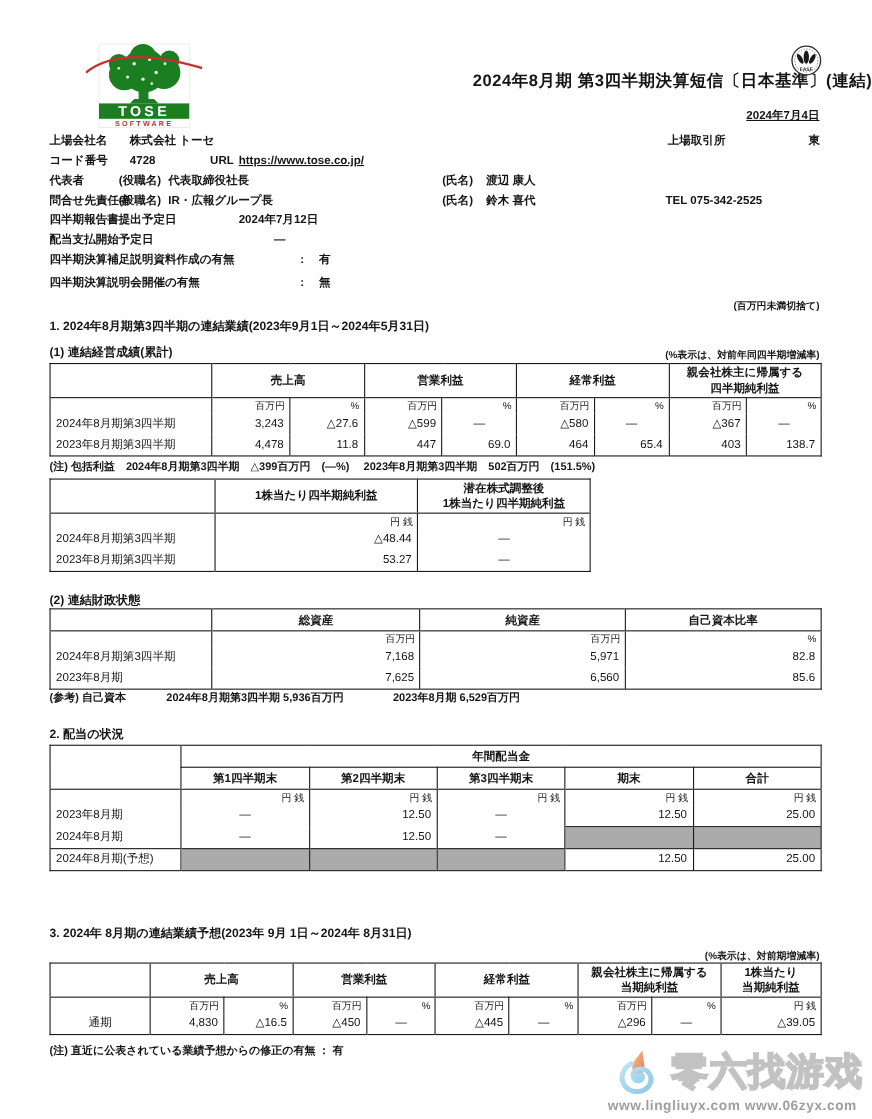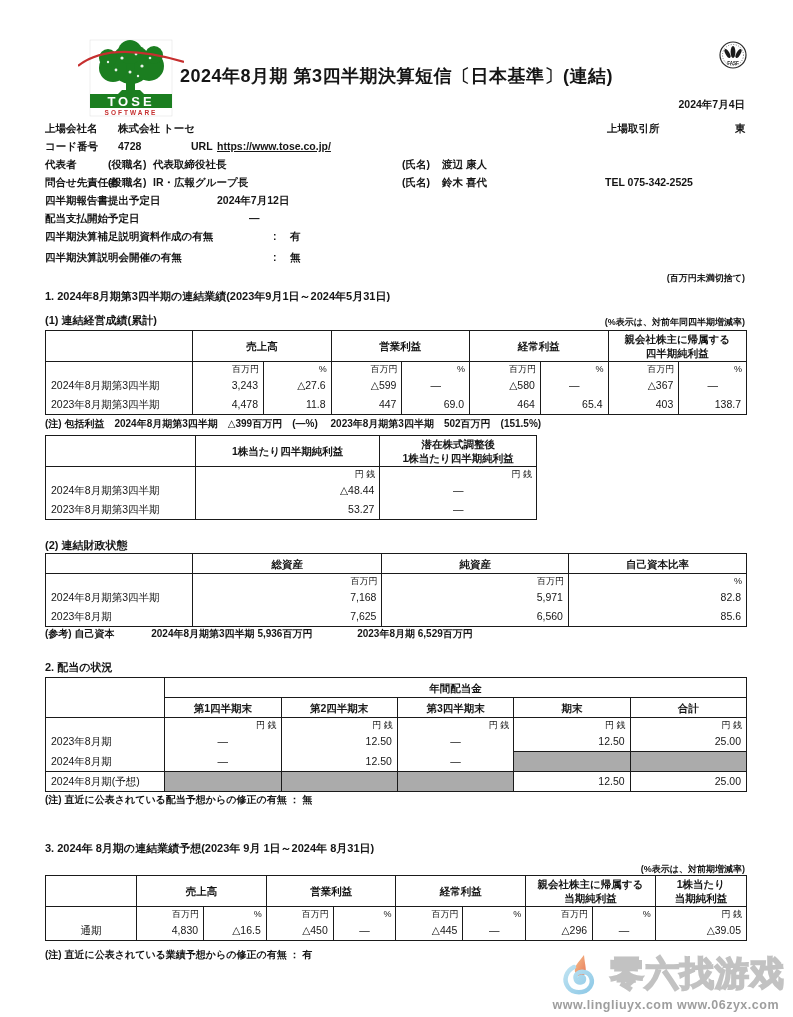--- a/index.html
+++ b/index.html
@@ -1,22 +1,22 @@
 <!DOCTYPE html>
 <html><head>
 <meta charset="utf-8">
 <style>
   html,body{margin:0;padding:0;background:#ffffff;}
   body{width:793px;height:1017px;font-family:"Liberation Sans","DejaVu Sans",sans-serif;color:#151515;}
   #page{position:relative;width:793px;height:1017px;background:#fff;overflow:hidden;}
   .abs{position:absolute;}
 
   
-  .doc-title{left:0;right:0;top:64px;text-align:center;font-size:18px;font-weight:bold;letter-spacing:.5px;}
-  .doc-date{right:48px;top:98px;font-size:10.5px;font-weight:600;}
+  .doc-title{left:0;right:0;top:64px;text-align:right;font-size:15px;font-weight:bold;letter-spacing:.5px;}
+  .doc-date{right:48px;top:98px;font-size:10.5px;font-weight:600;text-decoration:underline;}
   .logo-box{left:78px;top:38px;}
   .fasf{left:718px;top:40px;}
 
   
   .company{left:45px;top:119px;width:710px;font-size:10.5px;font-weight:600;}
   .crow{position:relative;height:18px;}
   .crow span{position:absolute;top:0;white-space:nowrap;line-height:18px;}
   .url-link{text-decoration:underline;cursor:pointer;}
 
   .note-right{font-size:9px;font-weight:600;margin-left:38px;}
@@ -350,21 +350,20 @@
           <td class="first l bt">2024年8月期(予想)</td>
           <td class="gray bt"></td>
           <td class="gray bt"></td>
           <td class="gray bt"></td>
           <td class="r bt">12.50</td>
           <td class="r bt">25.00</td>
         </tr>
       </tbody>
     </table>
   </div>
-  <div class="abs note-line" style="left:45px;top:793px">(注) 直近に公表されている配当予想からの修正の有無 ： 無</div>
 
   <div class="abs sec-h" style="left:45px;top:841px">3. 2024年 8月期の連結業績予想(2023年 9月 1日～2024年 8月31日)</div>
   <div class="abs note-right" style="right:48px;top:863px">(%表示は、対前期増減率)</div>
   <div class="abs" style="left:45px;top:875px;width:702px">
     <table class="t">
       <colgroup>
         <col style="width:13%">
           <col style="width:9.55%">
           <col style="width:8.95%">
         <col style="width:9.55%">

